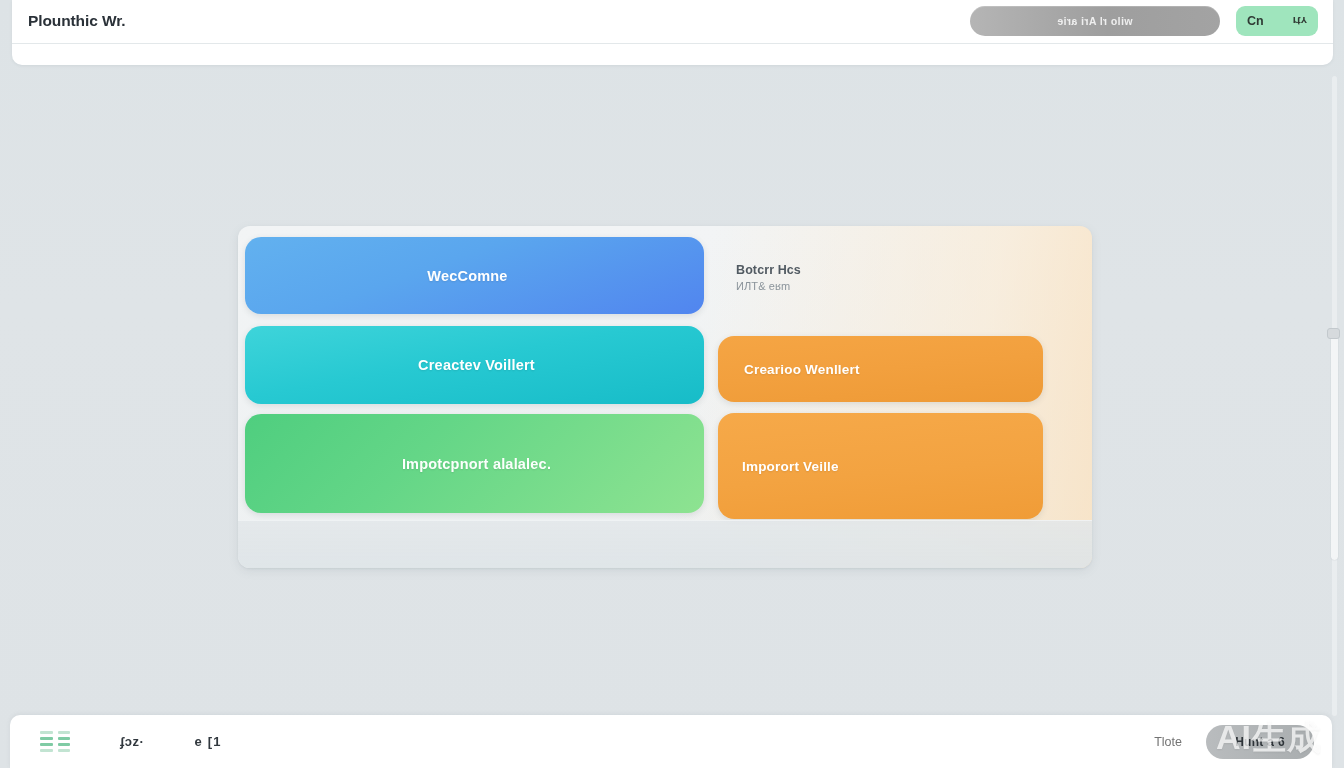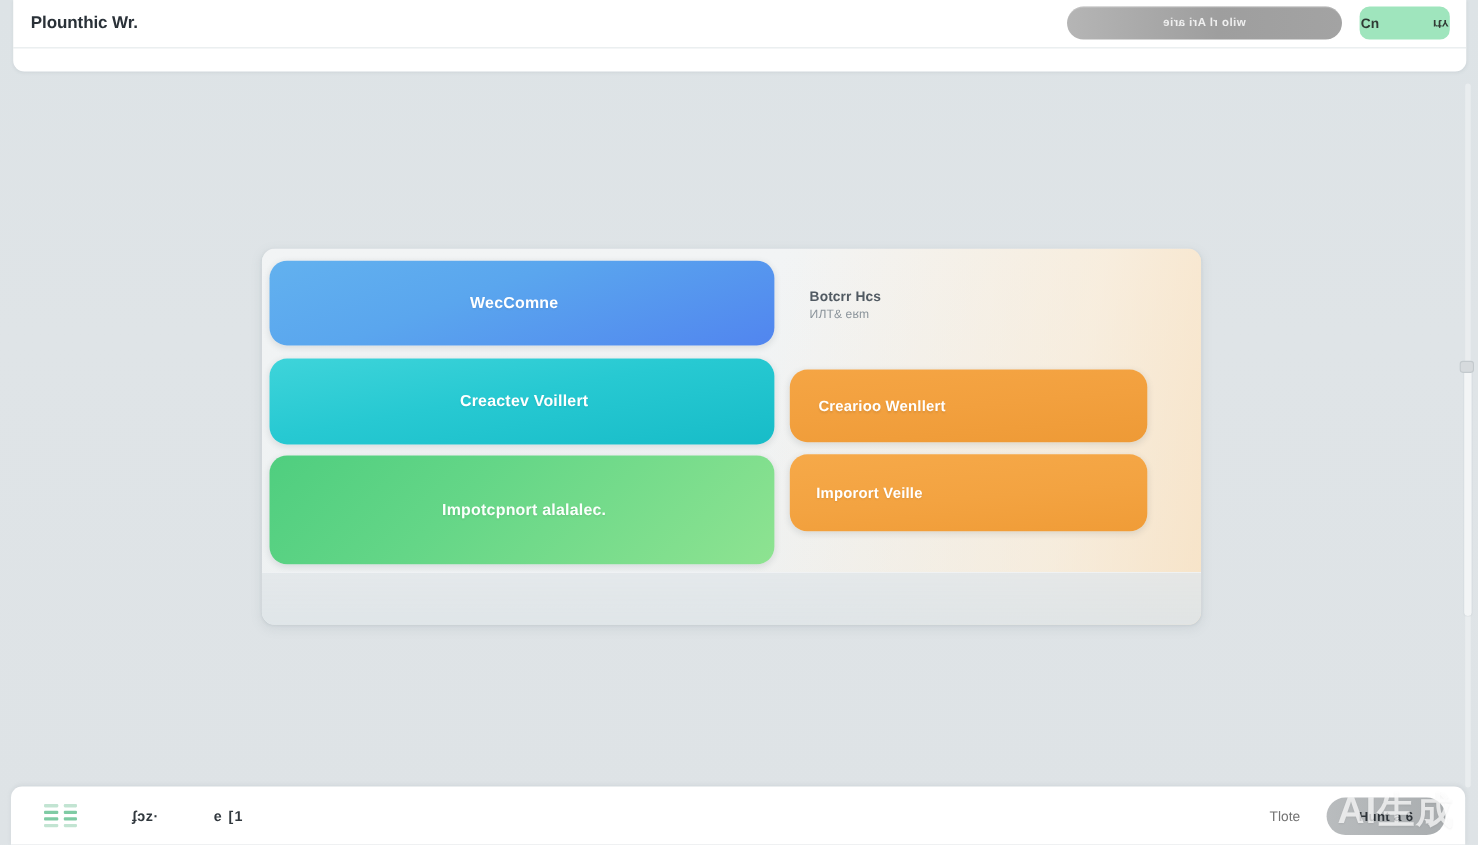--- a/index.html
+++ b/index.html
@@ -77,21 +77,21 @@
     position: absolute;
     left: 1224px;
     top: 6px;
     width: 82px;
     height: 30px;
     border-radius: 9px;
     background: #9fe5bd;
     display: flex;
     align-items: center;
     justify-content: space-between;
-    padding: 0 1px;
+    padding: 0 11px;
     box-sizing: border-box;
   }
   #header-pill-accent .lbl {
     font-size: 12.5px;
     font-weight: 700;
     color: #2f3a34;
     filter: blur(0.2px);
   }
   #header-pill-accent .glyph {
     font-size: 11px;
@@ -223,21 +223,21 @@
   #panel-import-left .panel-label {
     margin-left: 4px;
     color: #fbfffc;
   }
 
   
   #panel-import-right {
     left: 480px;
     top: 187px;
     width: 325px;
-    height: 70px;
+    height: 106px;
     background: linear-gradient(175deg, #f6a949 0%, #f3a341 55%, #f09c37 100%);
     justify-content: flex-start;
     padding-left: 24px;
   }
   #panel-import-right .panel-label {
     font-size: 13.5px;
     font-weight: 600;
   }
 
   

